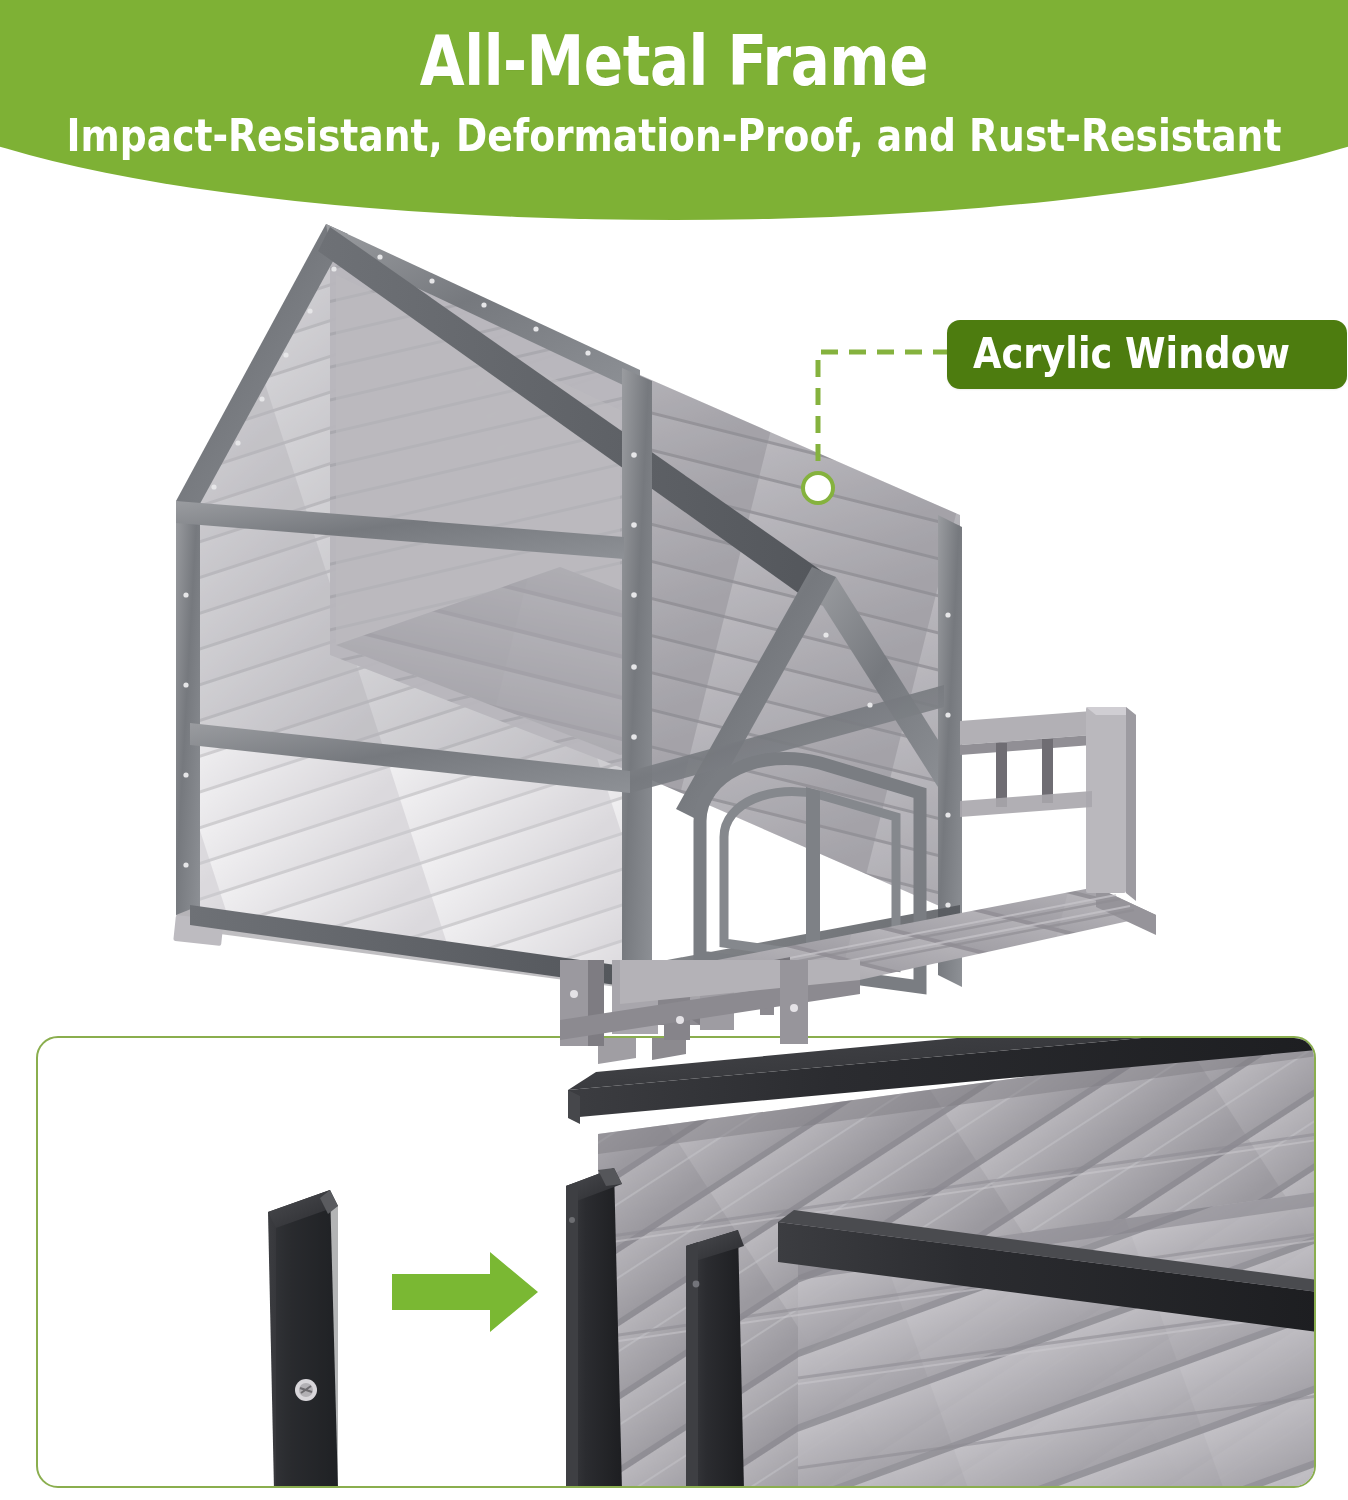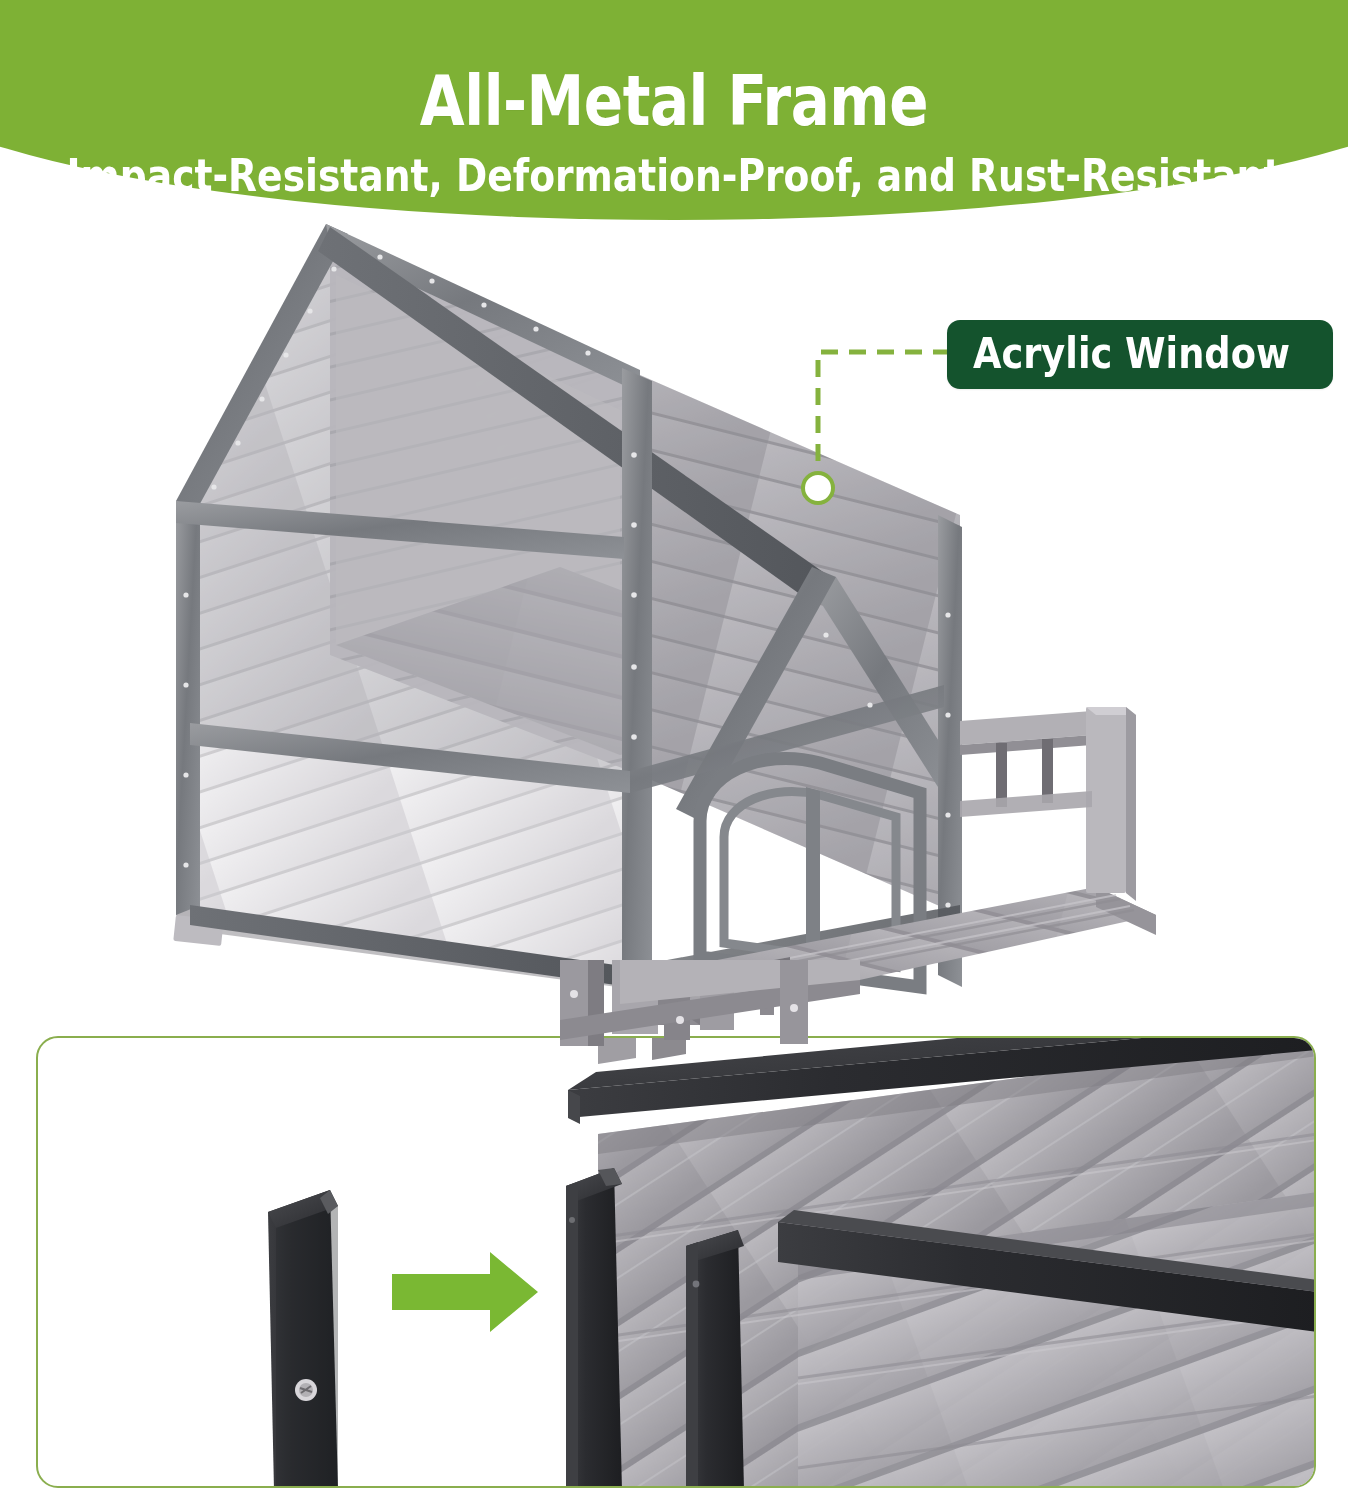--- a/index.html
+++ b/index.html
@@ -17,21 +17,21 @@
     overflow:hidden; z-index:5;
   }
   #banner-shape {
     position:absolute; left:-130px; top:-400px;
     width:1608px; height:620px;
     background:#7eb135;
     border-radius:0 0 50% 50% / 0 0 26% 26%;
   }
   #banner-text {
     position:absolute; left:0; top:0; width:1348px;
-    text-align:center; z-index:6;margin-top:40px;
+    text-align:center; z-index:6;
   }
   #banner-title {
     color:#ffffff;
     font-family:"Liberation Sans Narrow","DejaVu Sans Condensed","Liberation Sans", sans-serif;
     font-weight:bold;
     font-size:70px;
     line-height:1.0;
     letter-spacing:-0.5px;
     padding-top:26px;
     transform:scaleX(0.92);
@@ -48,23 +48,23 @@
     white-space:nowrap;
   }
 
   
   #hero { position:absolute; left:0; top:215px; width:1348px; height:810px; z-index:2; }
   #hero-svg { position:absolute; left:0; top:0; }
 
   
   #callout-badge {
     position:absolute; left:947px; top:320px;
-    background:#14532d;
+    background:#4d7c0f;
     border-radius:13px;
-    padding:12px 26px 14px 26px;
+    padding:12px 40px 14px 26px;
     z-index:9;
     box-shadow:0 1px 2px rgba(0,0,0,0.07);
   }
   #callout-badge span {
     display:block;
     color:#ffffff;
     font-family:"Liberation Sans Narrow","DejaVu Sans Condensed","Liberation Sans", sans-serif;
     font-weight:bold;
     font-size:43px;
     line-height:1.0;

